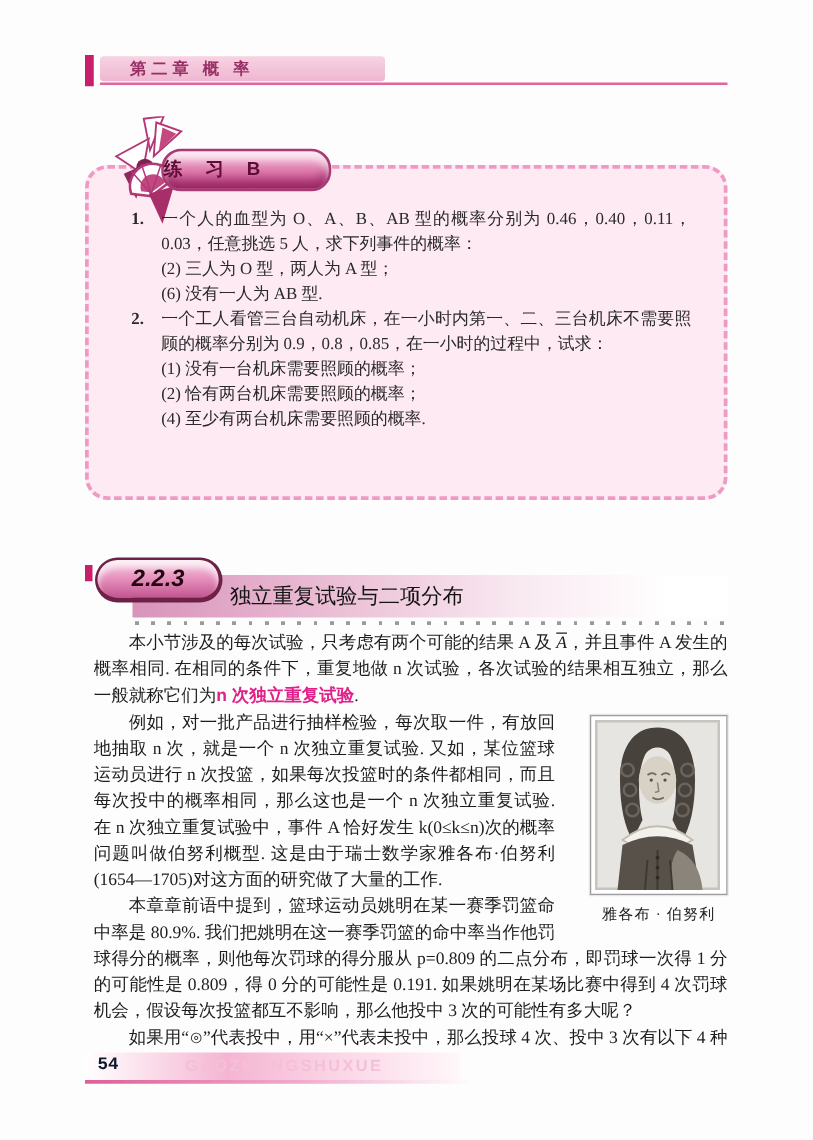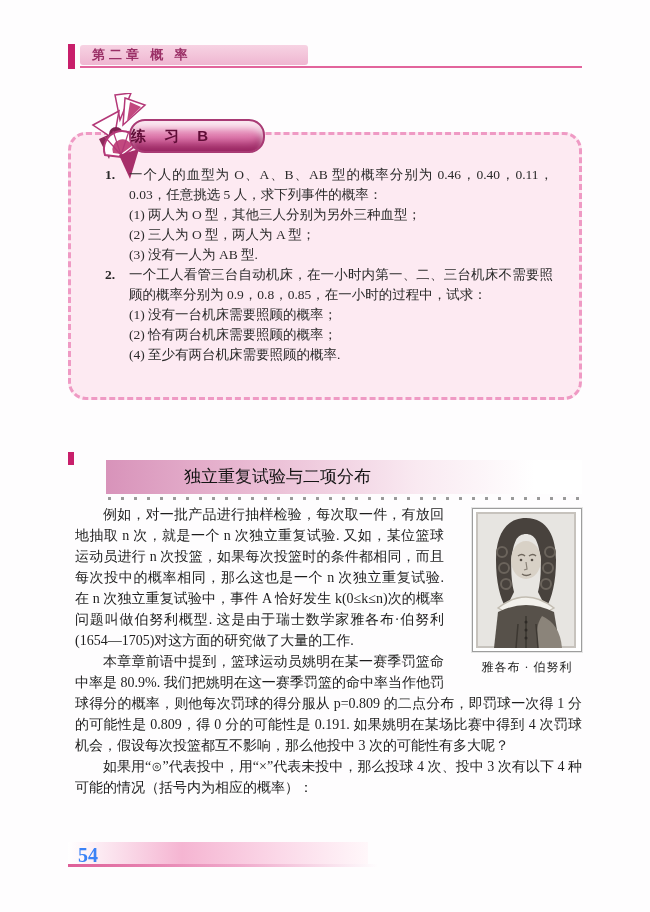--- a/index.html
+++ b/index.html
@@ -9,21 +9,21 @@
   }
 
   
   .chapter-bar{position:absolute;left:68px;top:44px;width:7px;height:25px;background:#c81f6b;}
   .chapter-band{
     position:absolute;left:80px;top:45px;width:228px;height:20px;
     background:linear-gradient(180deg,#f7d3e3,#efb6d1);
     border-radius:3px;
   }
   .chapter-band span{
-    display:block;padding-left:12px;line-height:20px;font-size:13px;font-weight:bold;
+    display:block;padding-left:24px;line-height:20px;font-size:13px;font-weight:bold;
     letter-spacing:4px;color:#9a2f66;
   }
   .chapter-rule{position:absolute;left:80px;top:66px;width:502px;height:2px;background:#e2649c;}
 
   
   .exercise-box{
     position:absolute;left:68px;top:132px;width:514px;height:268px;box-sizing:border-box;
     border:3px dashed #ef9ac4;border-radius:18px;background:#fdeaf2;
   }
   .badge-group{position:absolute;left:14px;top:-42px;width:200px;height:88px;}
@@ -88,22 +88,22 @@
   
   .footer-band{
     position:absolute;left:68px;top:842px;width:300px;height:22px;
     background:linear-gradient(90deg,#ffffff 0%,#f5b5d2 38%,#fbd8e8 70%,#fff7fa 100%);
   }
   .footer-rule{
     position:absolute;left:68px;top:864px;width:310px;height:3px;
     background:linear-gradient(90deg,#de5f98 0%,#f0a9cb 55%,rgba(240,169,203,0) 100%);
   }
   .page-num{
-    position:absolute;left:78px;top:844px;font-family:Liberation Serif, serif;
-    font-weight:bold;font-size:20px;color:#3b82f6;
+    position:absolute;left:78px;top:844px;font-family:Liberation Mono, monospace;
+    font-weight:bold;font-size:14px;color:#0f172a;
   }
   .watermark{
     position:absolute;left:148px;top:845px;font-family:"Liberation Sans",sans-serif;
     font-weight:bold;font-size:13px;letter-spacing:2px;color:#f4c0d8;
   }
 </style>
 </head>
 <body>
 
 <div class="page">
@@ -131,43 +131,46 @@
       </svg>
       <div class="badge-pill">
         <span>练 习 B</span>
       </div>
     </div>
 
     <div class="exercise-content">
       <div class="problem">
         <span class="num">1.</span>
         <span>一个人的血型为 O、A、B、AB 型的概率分别为 0.46，0.40，0.11，0.03，任意挑选 5 人，求下列事件的概率：</span>
-        <span class="sub">(1) 两人为 O 型，其他三人分别为另外三种血型；</span>
         <span class="sub">(2) 三人为 O 型，两人为 A 型；</span>
-        <span class="sub">(3) 没有一人为 AB 型.</span>
+        <span class="sub">(6) 没有一人为 AB 型.</span>
       </div>
       <div class="problem">
         <span class="num">2.</span>
         <span>一个工人看管三台自动机床，在一小时内第一、二、三台机床不需要照顾的概率分别为 0.9，0.8，0.85，在一小时的过程中，试求：</span>
         <span class="sub">(1) 没有一台机床需要照顾的概率；</span>
         <span class="sub">(2) 恰有两台机床需要照顾的概率；</span>
         <span class="sub">(4) 至少有两台机床需要照顾的概率.</span>
       </div>
     </div>
   </div>
 
   <div class="section-header">
     <div class="section-tick"></div>
     <div class="section-band">
       <span>独立重复试验与二项分布</span>
     </div>
+    <div class="section-badge">
+      <span>2.2.3</span>
+    </div>
     <div class="section-dots"></div>
   </div>
 
   <div class="body-text">
+    <p><span>本小节涉及的每次试验，只考虑有两个可能的结果 A 及 </span><span class="ovl">A</span><span>，并且事件 A 发生的概率相同. 在相同的条件下，重复地做 n 次试验，各次试验的结果相互独立，那么一般就称它们为</span><span class="kw">n 次独立重复试验</span><span>.</span></p>
 
     <p><span class="portrait-wrap" style="text-indent:0;padding-left:16px;">
       <span class="portrait-frame" style="display:block;">
         <svg width="100" height="136" viewBox="0 0 100 136" style="display:block;">
           <rect x="0" y="0" width="100" height="136" fill="#e7e5e1"></rect>
           <rect x="0" y="0" width="100" height="136" fill="none" stroke="#c7c3bd" stroke-width="4"></rect>
           <path d="M50,6 C28,6 20,26 20,48 C20,70 24,86 30,96 L38,80 C34,64 34,40 40,28 C44,20 56,20 60,28 C66,40 66,64 62,80 L70,96 C76,86 80,70 80,48 C80,26 72,6 50,6 Z" fill="#48423d"></path>
           <circle cx="26" cy="40" r="5" fill="none" stroke="#6b645c" stroke-width="2"></circle>
           <circle cx="28" cy="56" r="5" fill="none" stroke="#6b645c" stroke-width="2"></circle>
           <circle cx="30" cy="72" r="5" fill="none" stroke="#6b645c" stroke-width="2"></circle>
@@ -193,14 +196,15 @@
     </span><span>例如，对一批产品进行抽样检验，每次取一件，有放回地抽取 n 次，就是一个 n 次独立重复试验. 又如，某位篮球运动员进行 n 次投篮，如果每次投篮时的条件都相同，而且每次投中的概率相同，那么这也是一个 n 次独立重复试验. 在 n 次独立重复试验中，事件 A 恰好发生 k(0≤k≤n)次的概率问题叫做伯努利概型. 这是由于瑞士数学家雅各布·伯努利(1654—1705)对这方面的研究做了大量的工作.</span></p>
 
     <p><span>本章章前语中提到，篮球运动员姚明在某一赛季罚篮命中率是 80.9%. 我们把姚明在这一赛季罚篮的命中率当作他罚球得分的概率，则他每次罚球的得分服从 p=0.809 的二点分布，即罚球一次得 1 分的可能性是 0.809，得 0 分的可能性是 0.191. 如果姚明在某场比赛中得到 4 次罚球机会，假设每次投篮都互不影响，那么他投中 3 次的可能性有多大呢？</span></p>
 
     <p><span>如果用“⊙”代表投中，用“×”代表未投中，那么投球 4 次、投中 3 次有以下 4 种可能的情况（括号内为相应的概率）：</span></p>
   </div>
 
   <div class="footer-band"></div>
   <div class="footer-rule"></div>
   <div class="page-num">54</div>
+  <div class="watermark">GAOZHONGSHUXUE</div>
 
 </div>
 
 </body></html>

